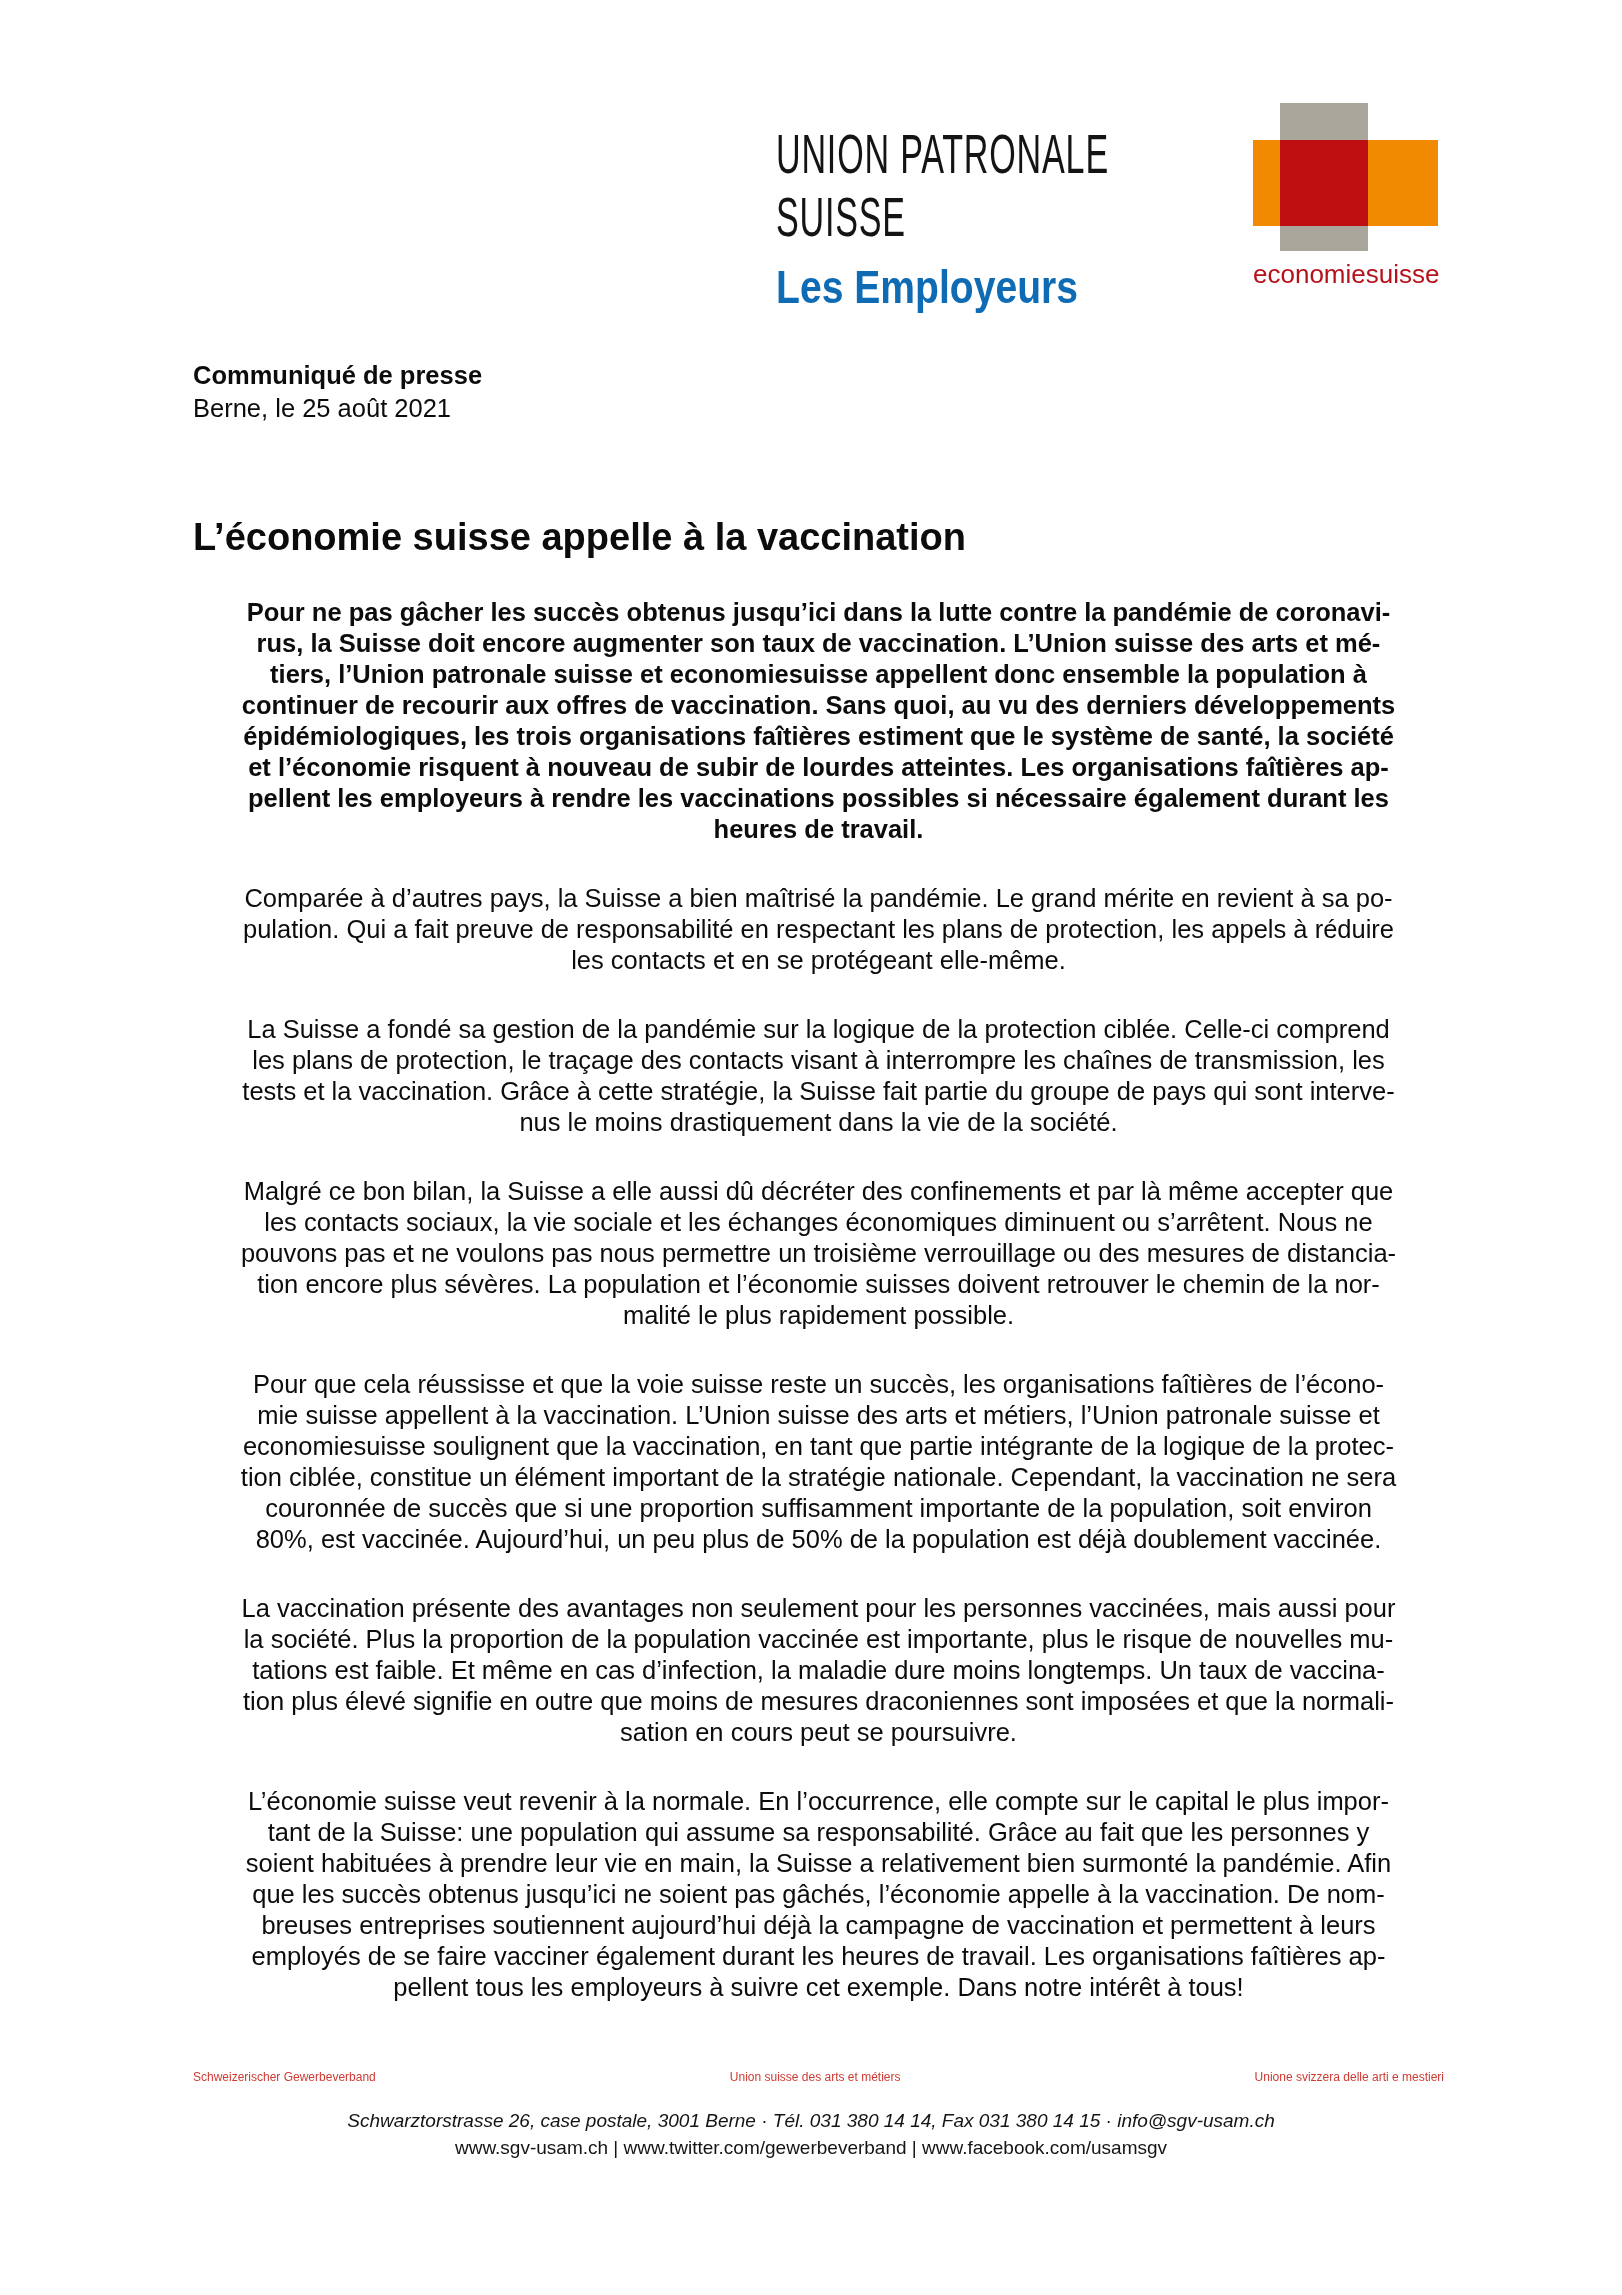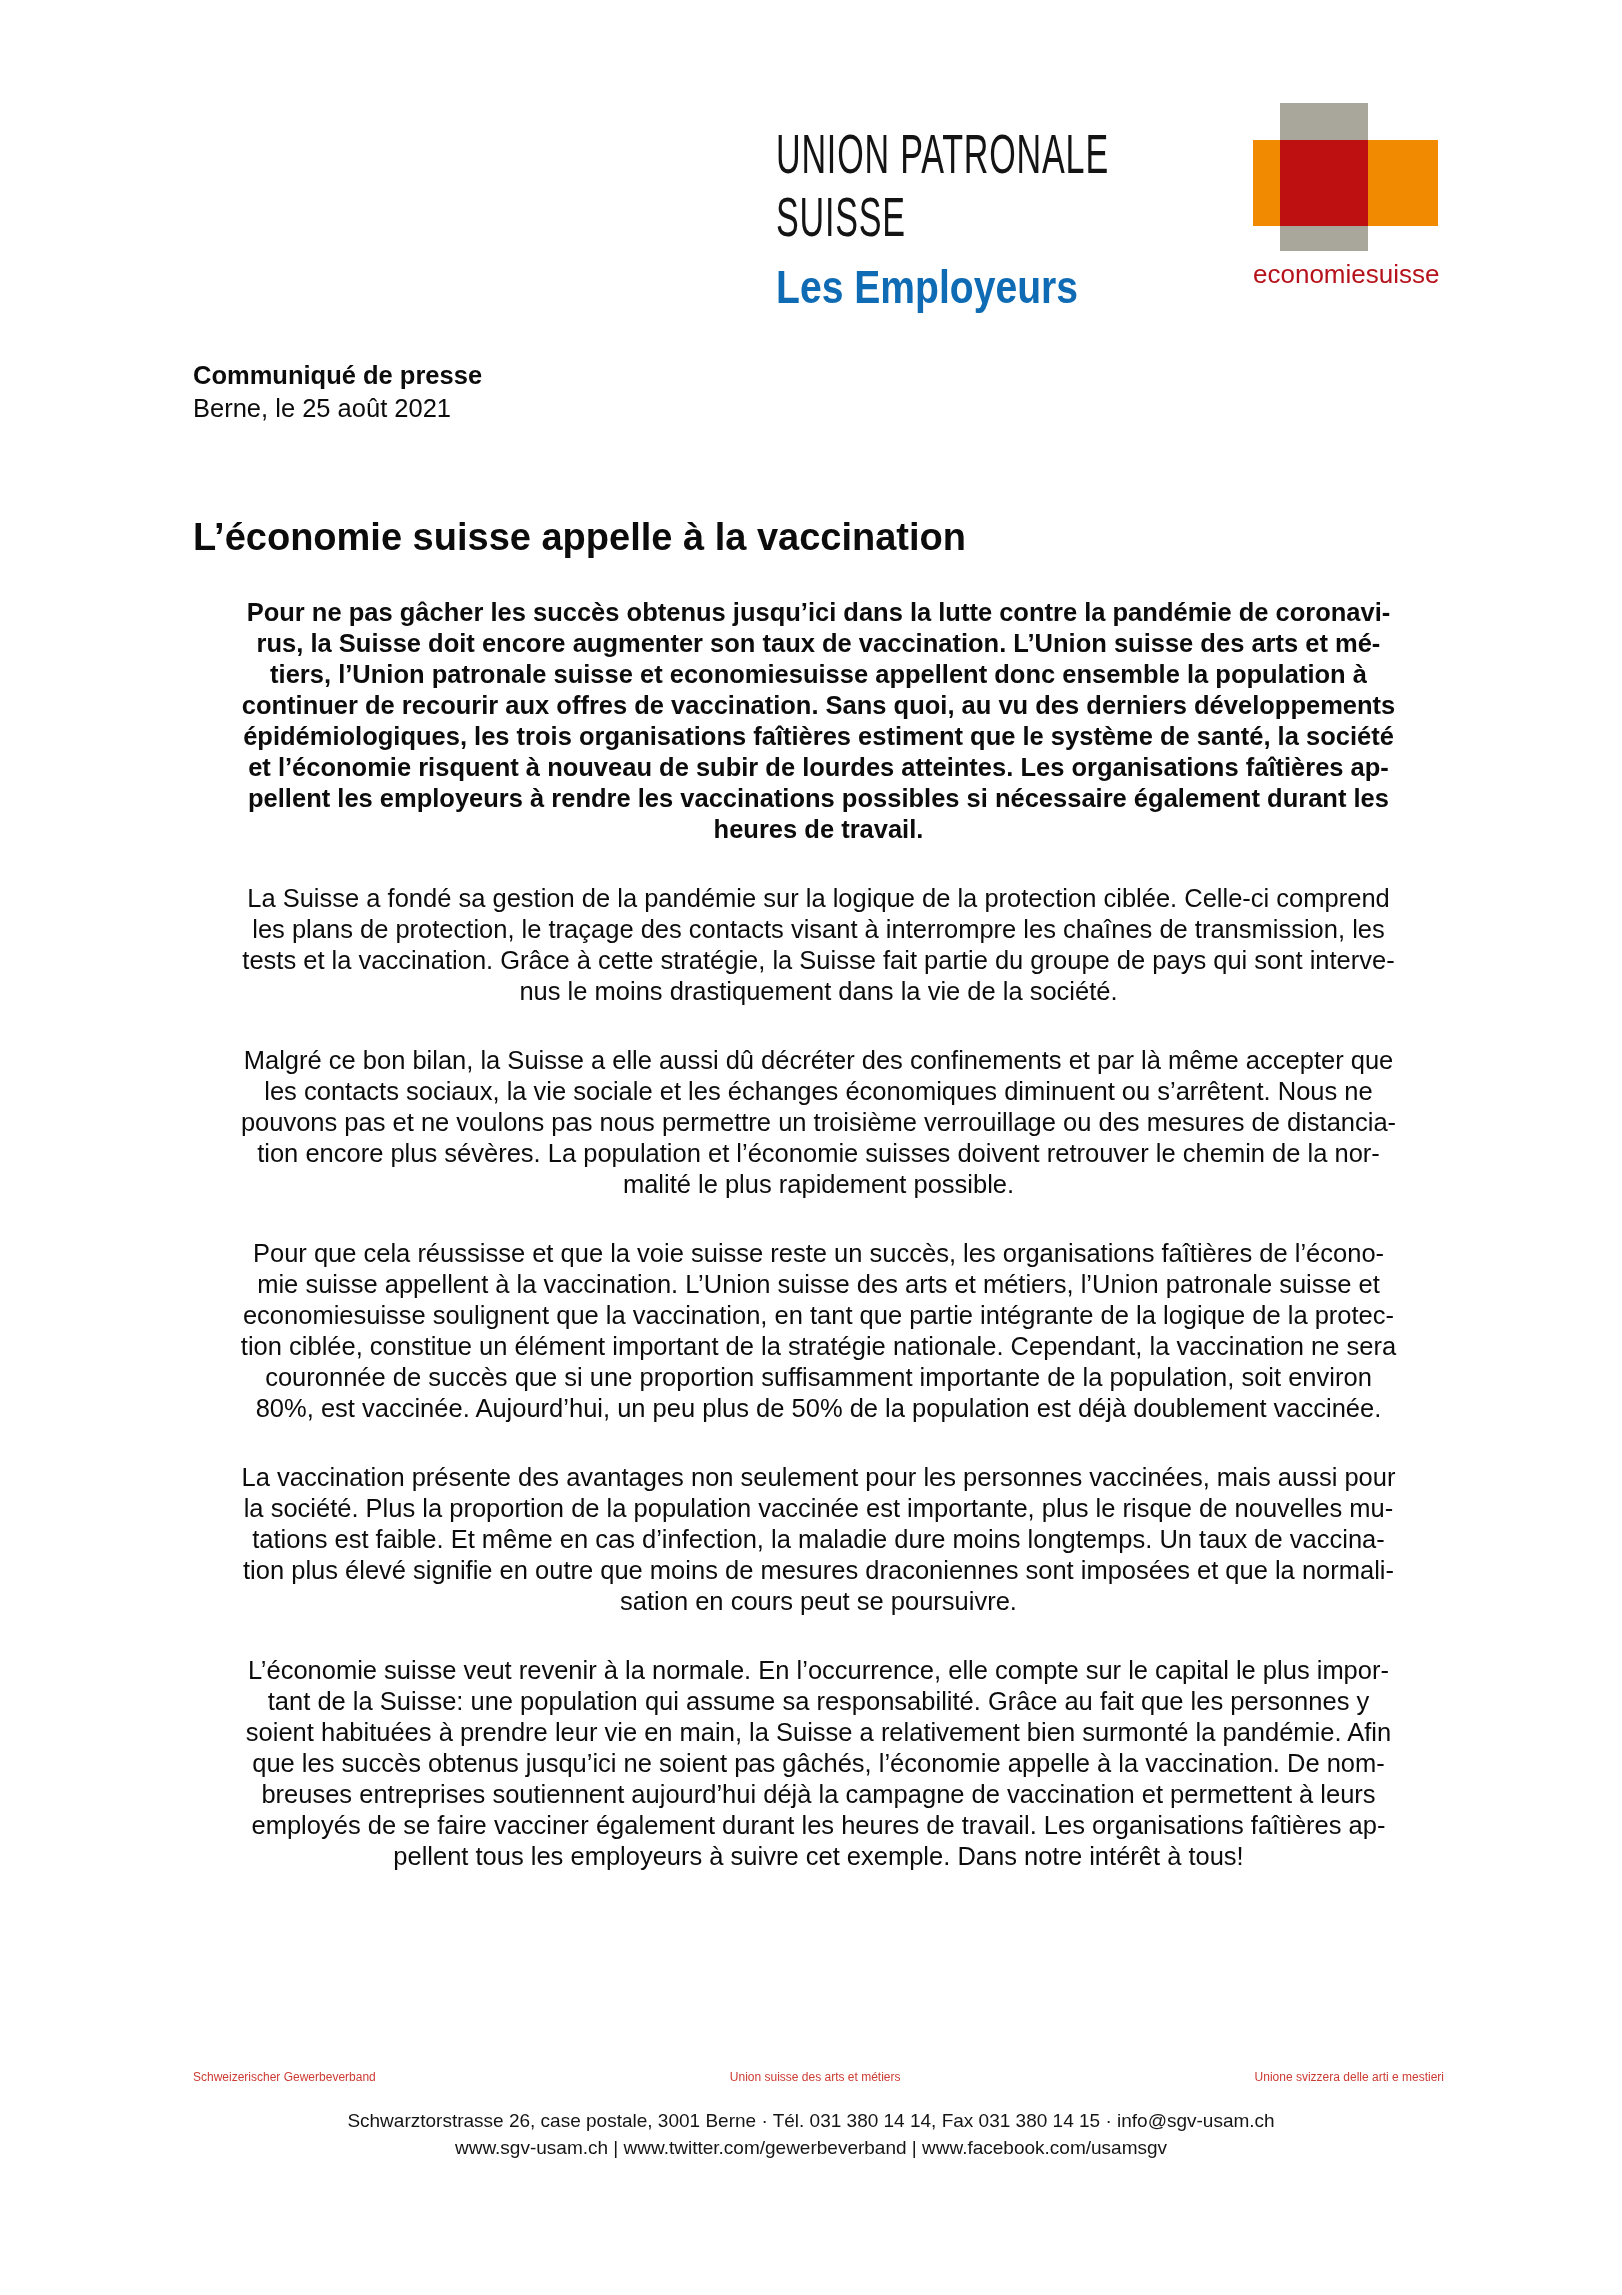--- a/index.html
+++ b/index.html
@@ -56,21 +56,21 @@
   .title{font-size:38px;line-height:37px;font-weight:700;margin:0 0 41px 0;}
   .para{font-size:25.5px;line-height:31px;margin:0 0 38px 0;white-space:pre-line;text-align:center;}
   .para.lead{font-weight:700;}
   
   .footer-orgs{
     position:absolute;left:193px;top:2065px;width:1251px;
     display:flex;justify-content:space-between;
     font-size:12px;line-height:25px;color:#cd3a32;
   }
   .footer-line{position:absolute;left:0;width:1622px;text-align:center;font-size:19px;line-height:25px;color:#141414;}
-  .footer-address{top:2108px;}
+  .footer-address{top:2108px;font-style:italic;}
   .footer-links{top:2135px;}
 </style>
 </head>
 <body>
 
 <div class="page">
 
 
   <div class="union-block">
     <div class="union-caps" style="white-space:pre-line;">UNION PATRONALE
@@ -93,20 +93,23 @@
   <div class="article">
     <h1 class="title">L’économie suisse appelle à la vaccination</h1>
     <p class="para lead">Pour ne pas gâcher les succès obtenus jusqu’ici dans la lutte contre la pandémie de coronavi-
 rus, la Suisse doit encore augmenter son taux de vaccination. L’Union suisse des arts et mé-
 tiers, l’Union patronale suisse et economiesuisse appellent donc ensemble la population à
 continuer de recourir aux offres de vaccination. Sans quoi, au vu des derniers développements
 épidémiologiques, les trois organisations faîtières estiment que le système de santé, la société
 et l’économie risquent à nouveau de subir de lourdes atteintes. Les organisations faîtières ap-
 pellent les employeurs à rendre les vaccinations possibles si nécessaire également durant les
 heures de travail.</p>
+    <p class="para">Comparée à d’autres pays, la Suisse a bien maîtrisé la pandémie. Le grand mérite en revient à sa po-
+pulation. Qui a fait preuve de responsabilité en respectant les plans de protection, les appels à réduire
+les contacts et en se protégeant elle-même.</p>
     <p class="para">La Suisse a fondé sa gestion de la pandémie sur la logique de la protection ciblée. Celle-ci comprend
 les plans de protection, le traçage des contacts visant à interrompre les chaînes de transmission, les
 tests et la vaccination. Grâce à cette stratégie, la Suisse fait partie du groupe de pays qui sont interve-
 nus le moins drastiquement dans la vie de la société.</p>
     <p class="para">Malgré ce bon bilan, la Suisse a elle aussi dû décréter des confinements et par là même accepter que
 les contacts sociaux, la vie sociale et les échanges économiques diminuent ou s’arrêtent. Nous ne
 pouvons pas et ne voulons pas nous permettre un troisième verrouillage ou des mesures de distancia-
 tion encore plus sévères. La population et l’économie suisses doivent retrouver le chemin de la nor-
 malité le plus rapidement possible.</p>
     <p class="para">Pour que cela réussisse et que la voie suisse reste un succès, les organisations faîtières de l’écono-

